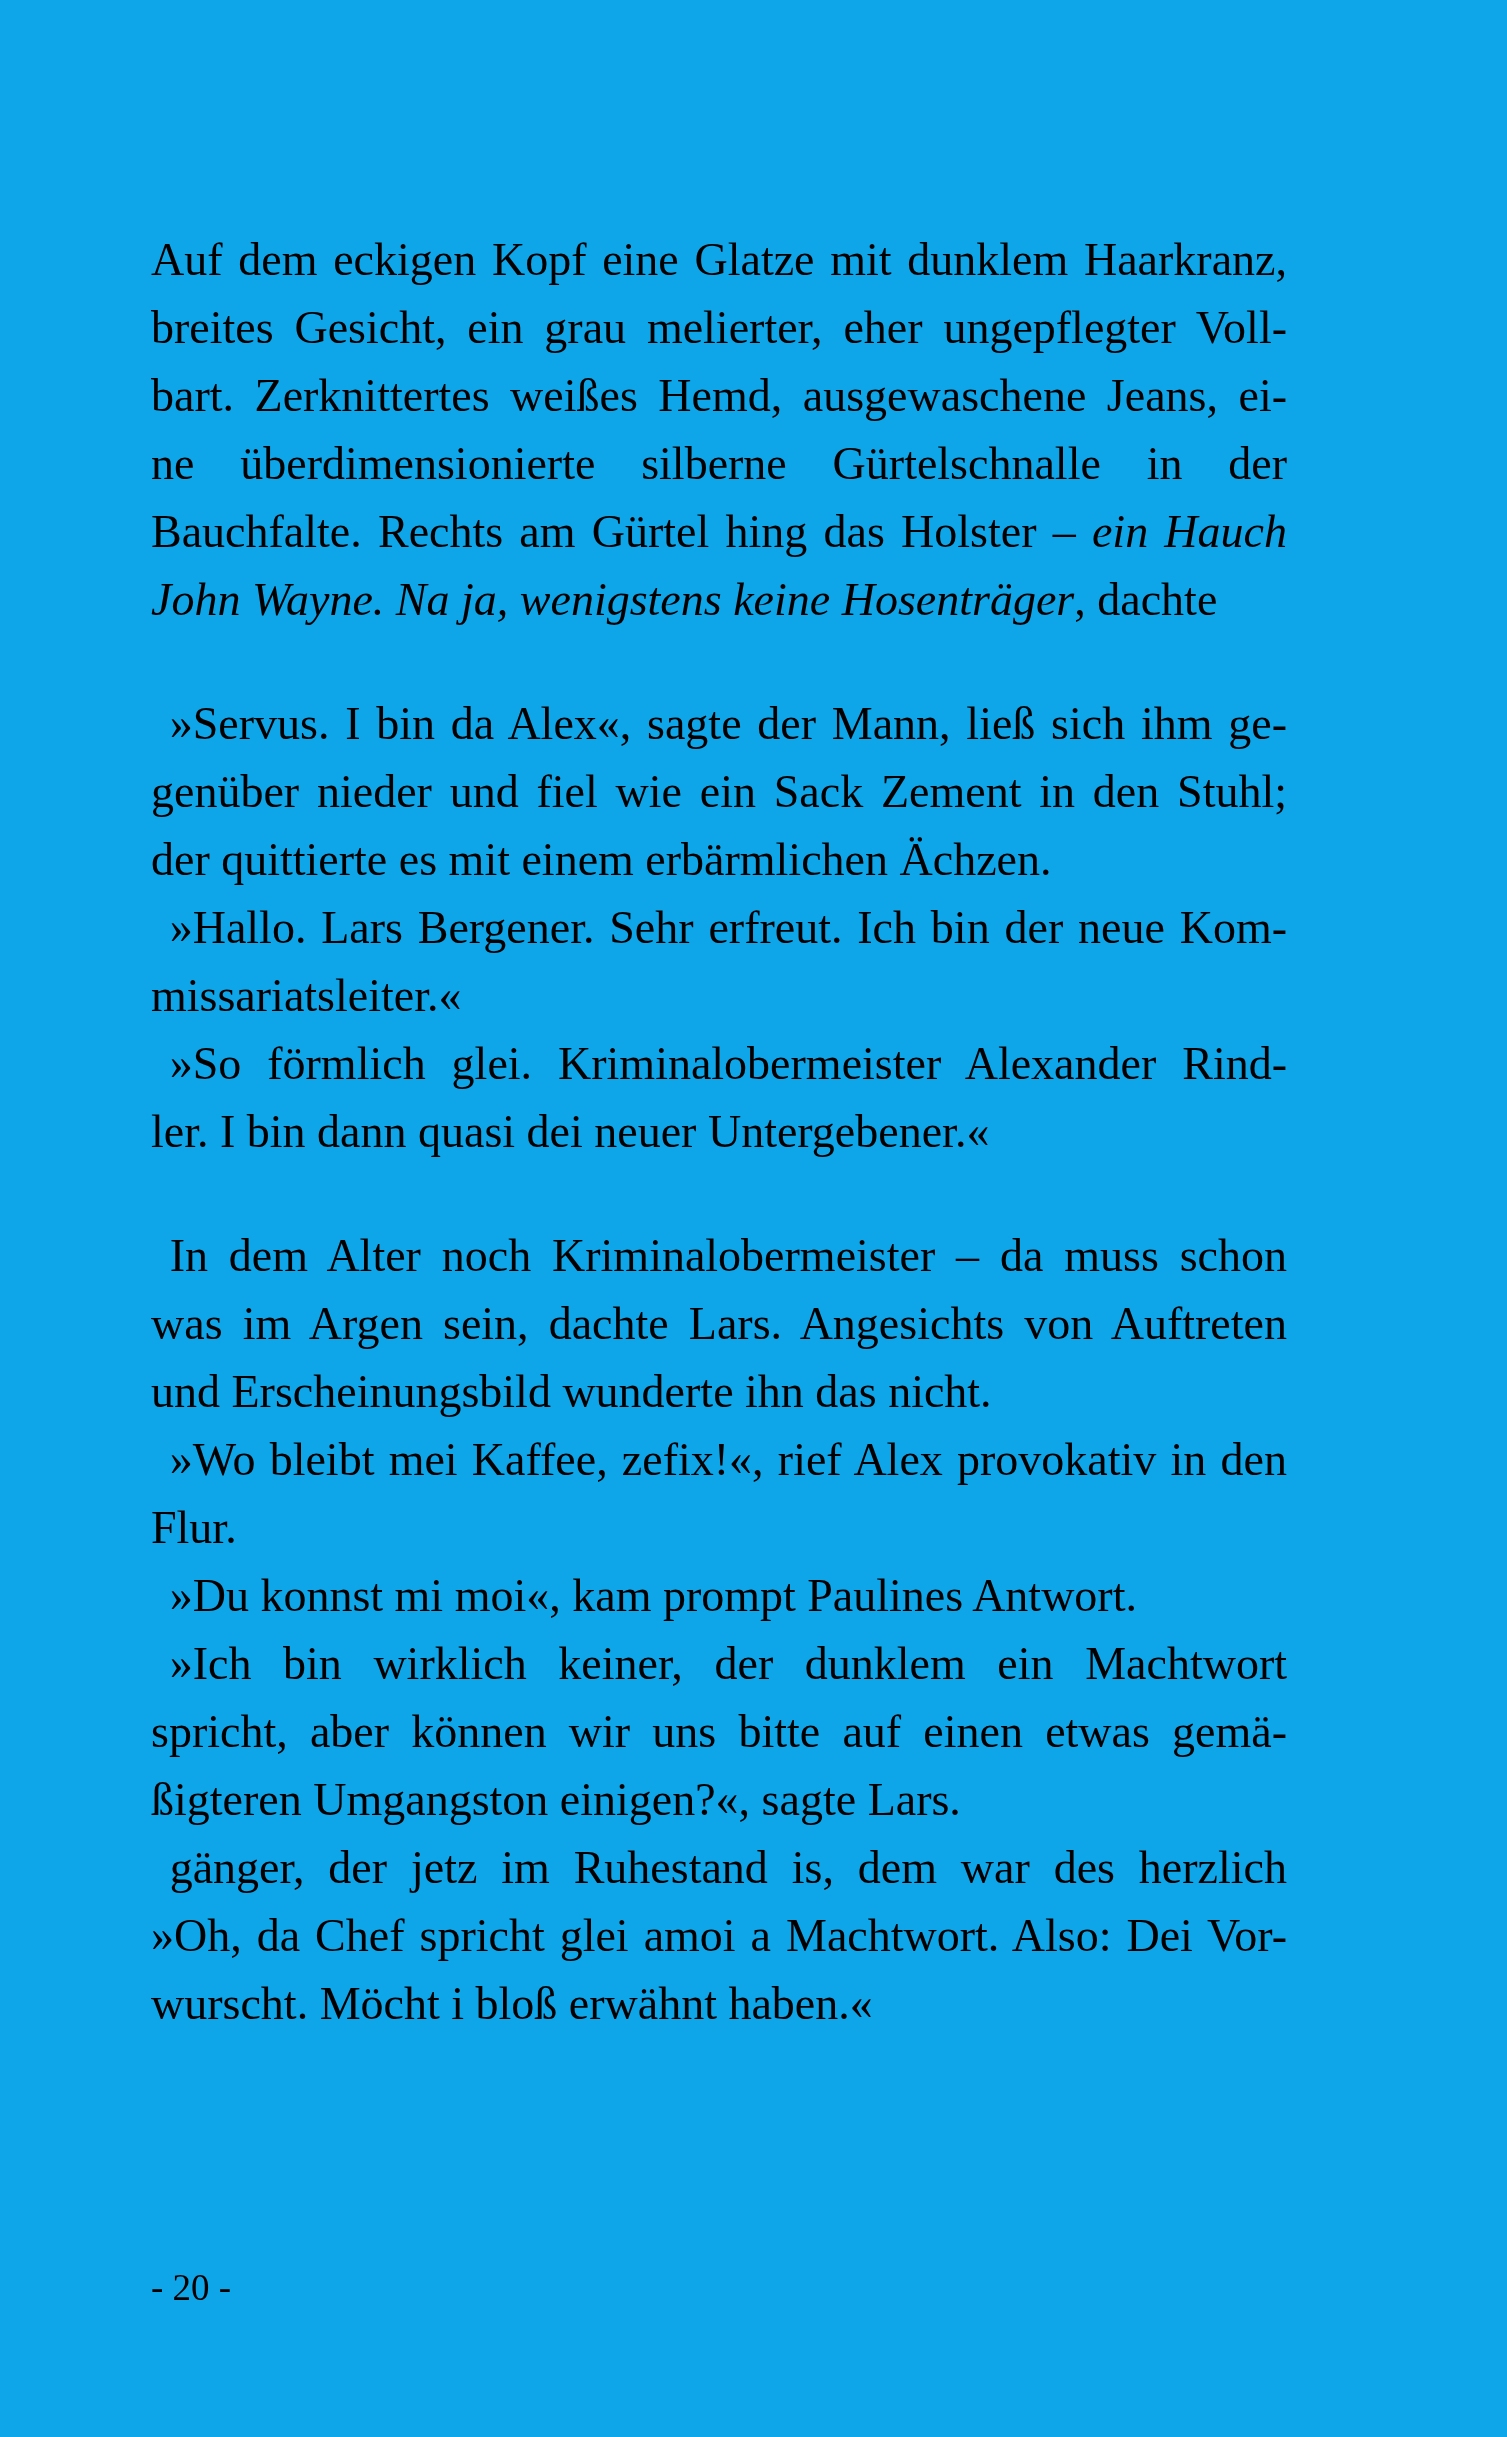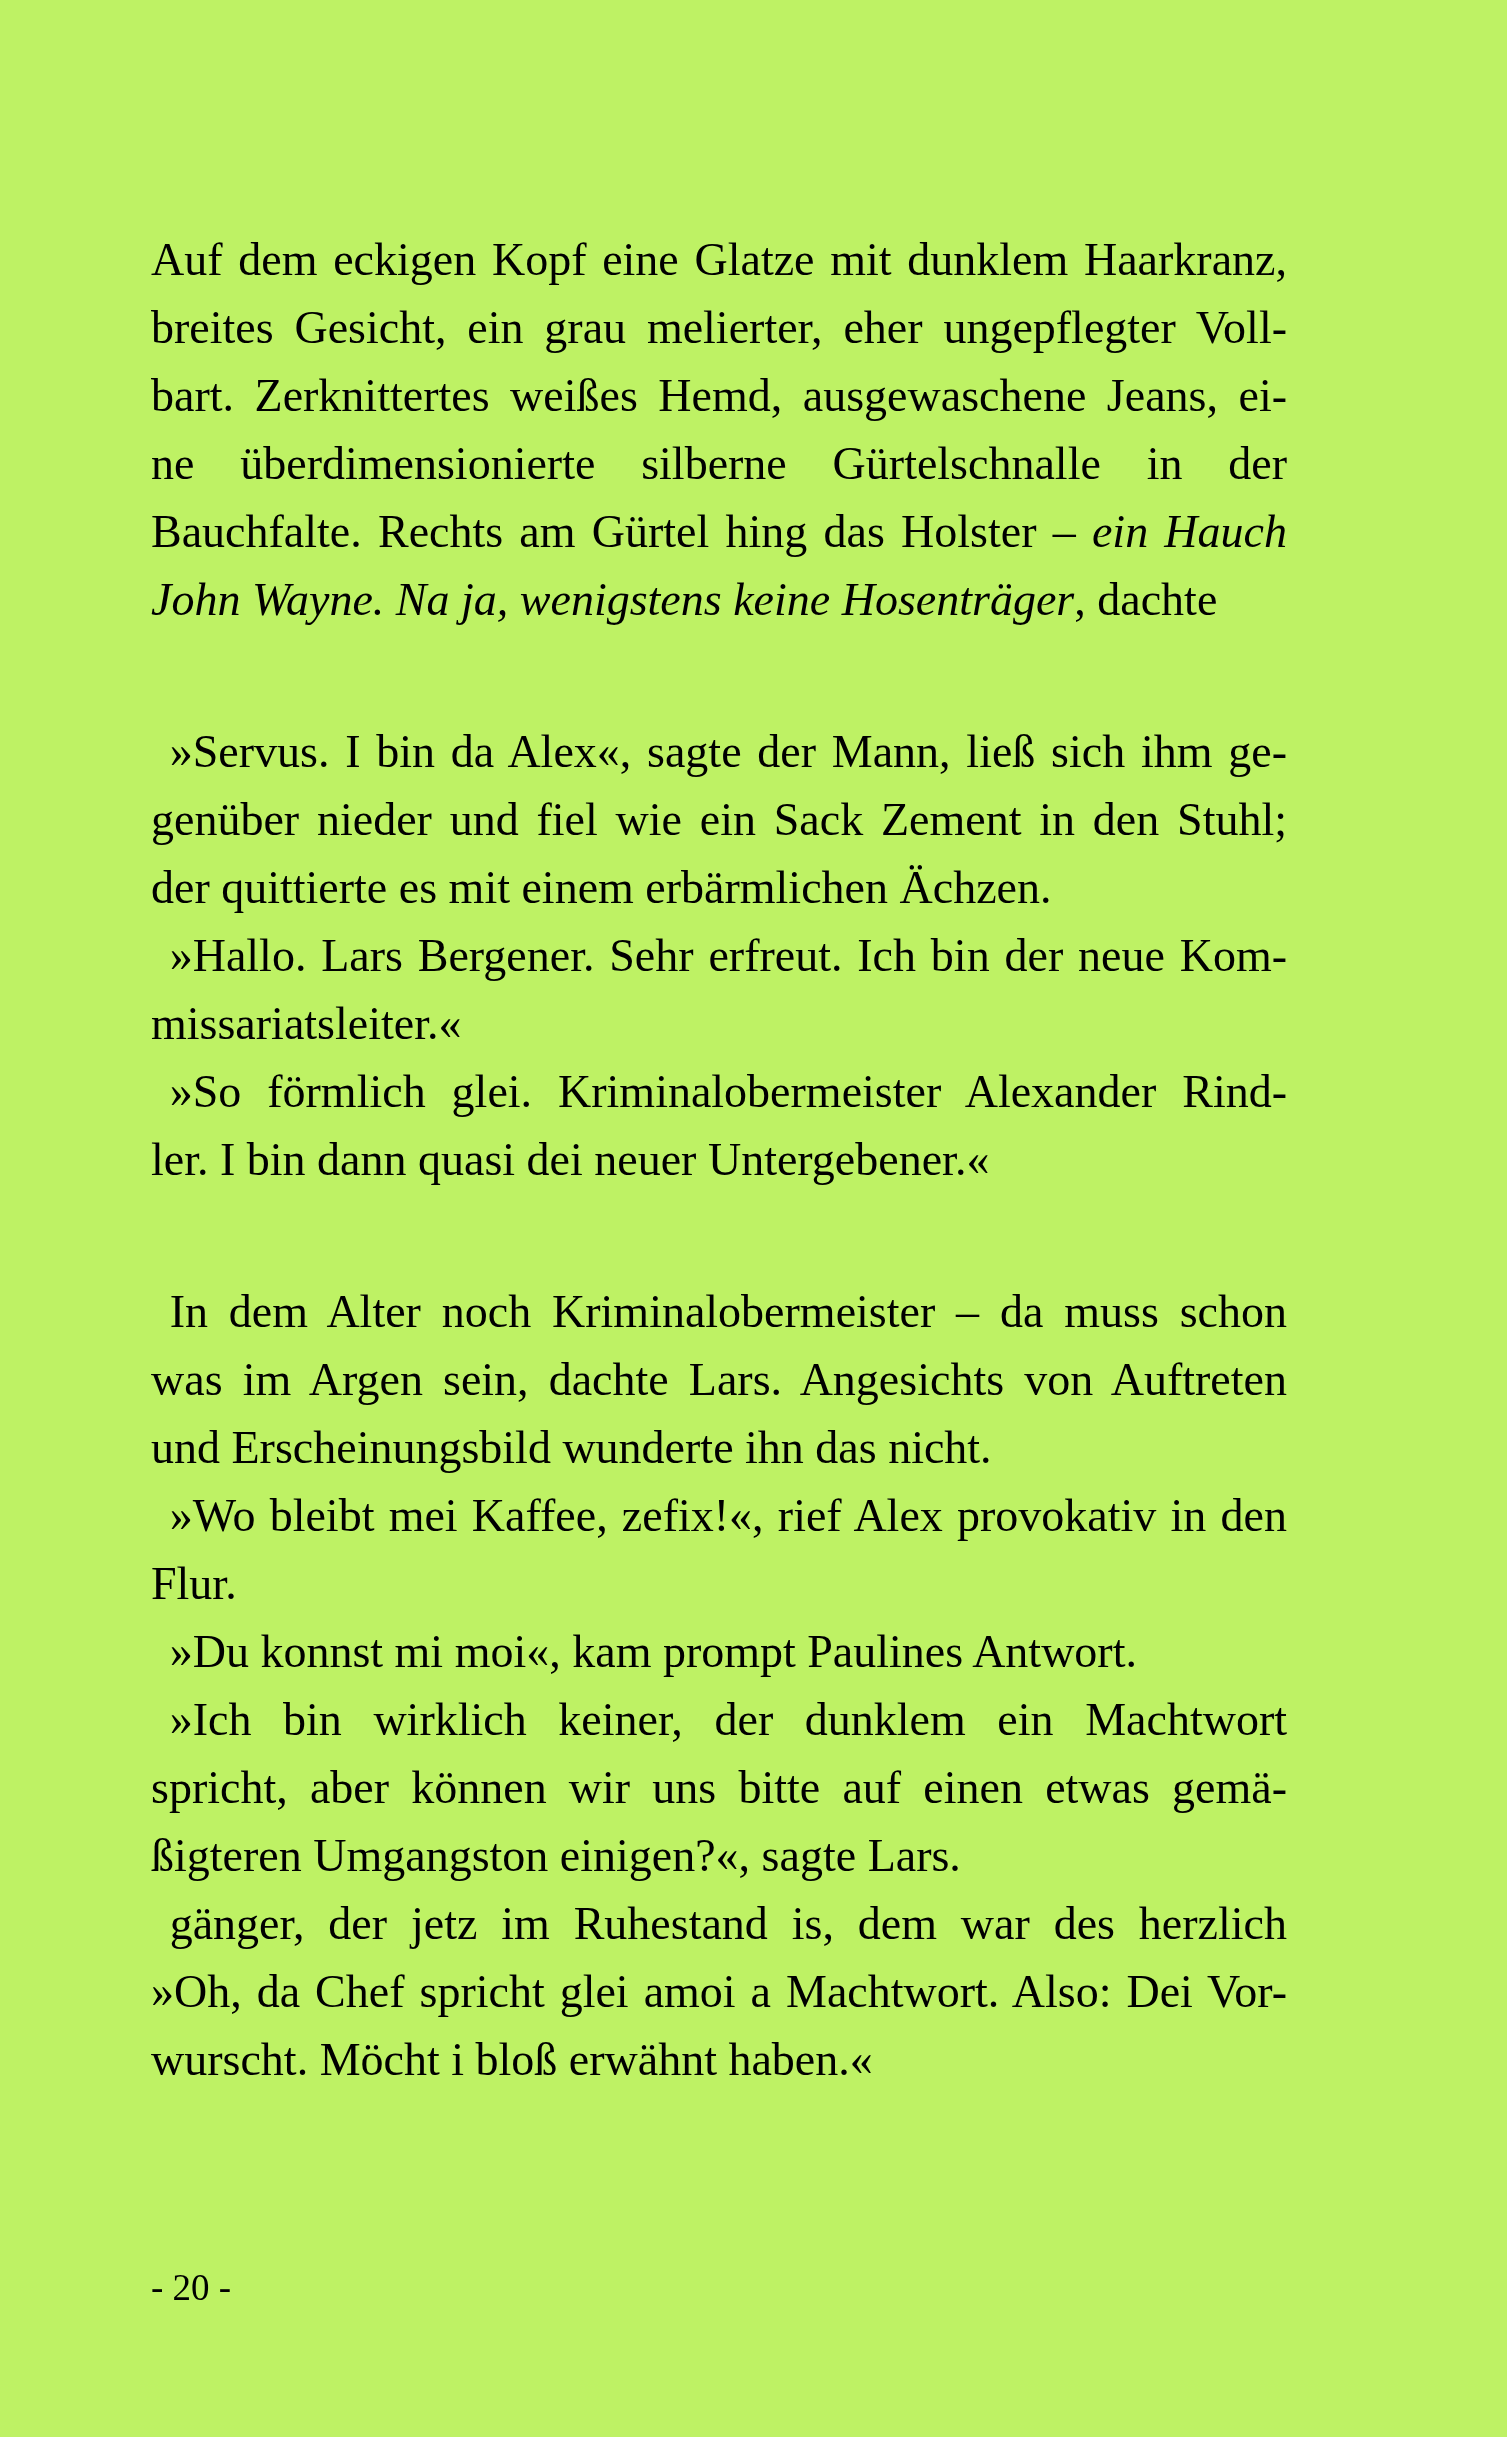--- a/index.html
+++ b/index.html
@@ -3,36 +3,36 @@
 <meta charset="utf-8">
 <style>
   html, body {
     margin: 0;
     padding: 0;
   }
   .page {
     position: relative;
     width: 1507px;
     height: 2438px;
-    background: #bef264;
+    background: #0ea5e9;
     overflow: hidden;
   }
   .text-col {
     position: absolute;
     left: 151px;
     top: 226px;
     width: 1136px;
     color: #000000;
     font-family: "Liberation Serif", "DejaVu Serif", serif;
     font-size: 46px;
     line-height: 68px;
     font-kerning: normal;
   }
   .para { margin: 0; }
-  .para.gap { margin-top: 84px; }
+  .para.gap { margin-top: 56px; }
   .para.indent .line:first-child { text-indent: 18.7px; }
   .line {
     max-height: 68px;
     overflow: hidden;
   }
   .line.j {
     text-align: justify;
     text-align-last: justify;
   }
   .line.l {

